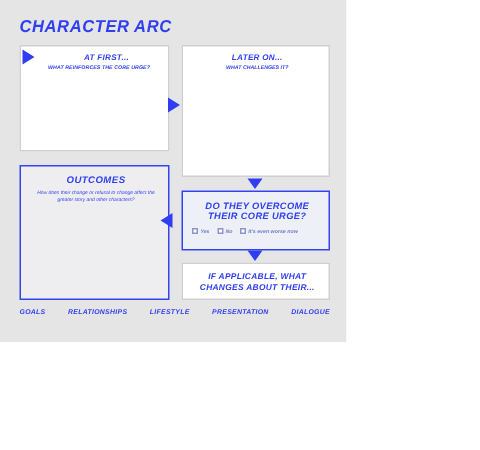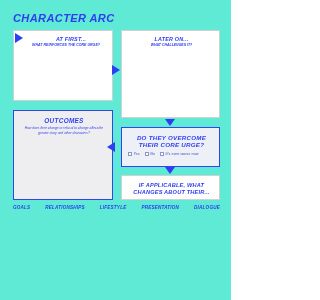--- a/index.html
+++ b/index.html
@@ -11,22 +11,22 @@
     width: 231px;
     height: 300px;
     position: relative;
     font-family: "Liberation Sans", sans-serif;
     overflow: hidden;
   }
   #page {
     position: absolute;
     left: 0; top: 0;
     width: 231px;
-    height: 300px;
-    background: #5eead4;
+    height: 228px;
+    background: #e5e5e5;
   }
 
   .title {
     position: absolute;
     left: 13px;
     top: 12px;
     font-size: 11.5px;
     font-weight: bold;
     font-style: italic;
     color: #2f3ef0;

